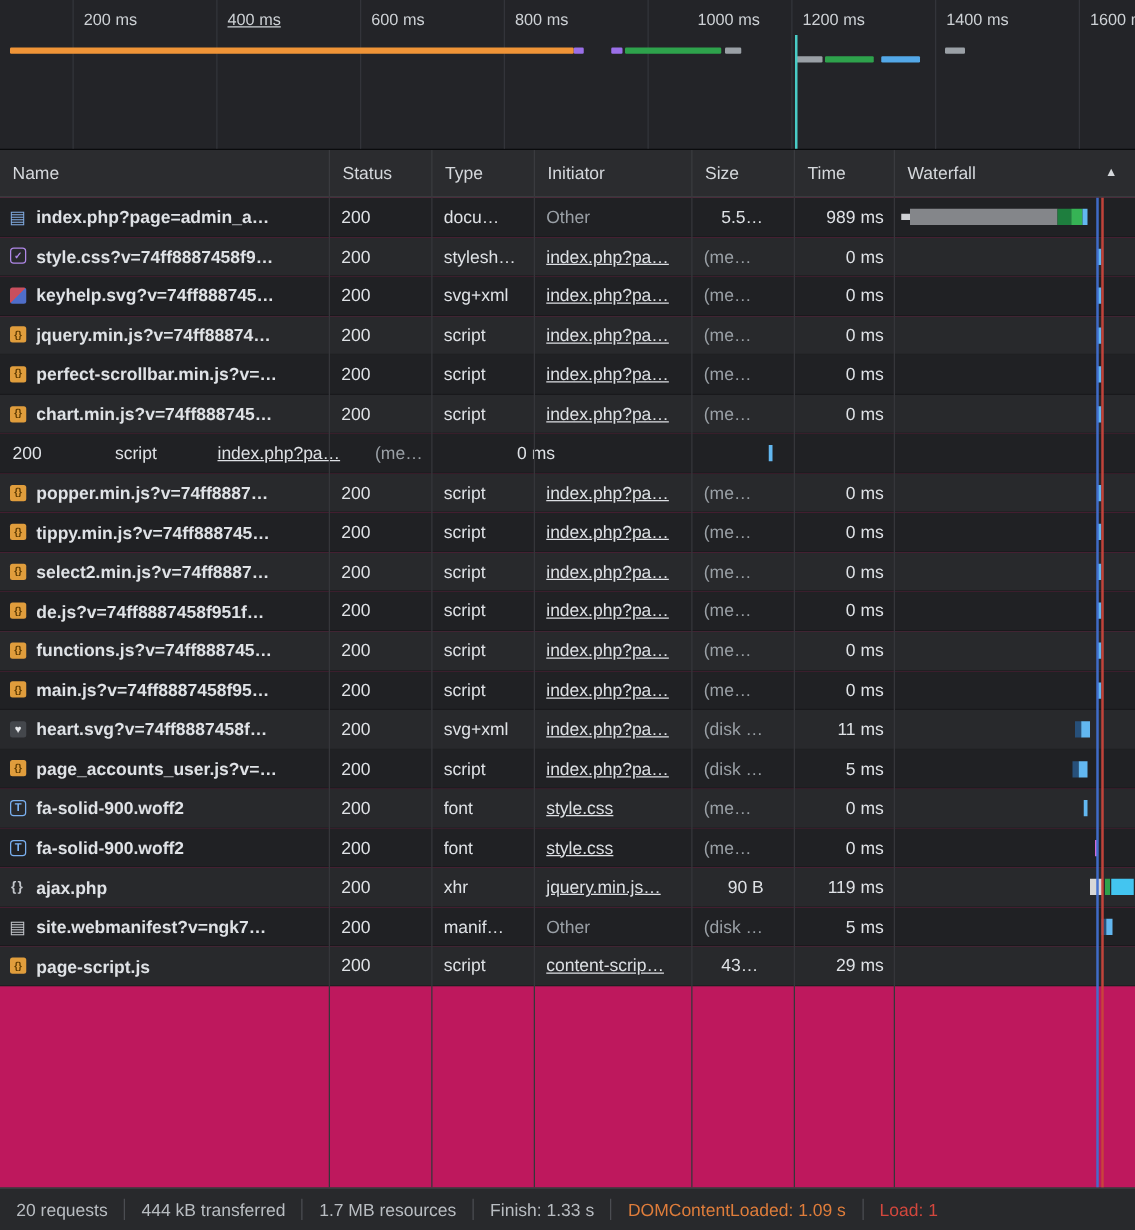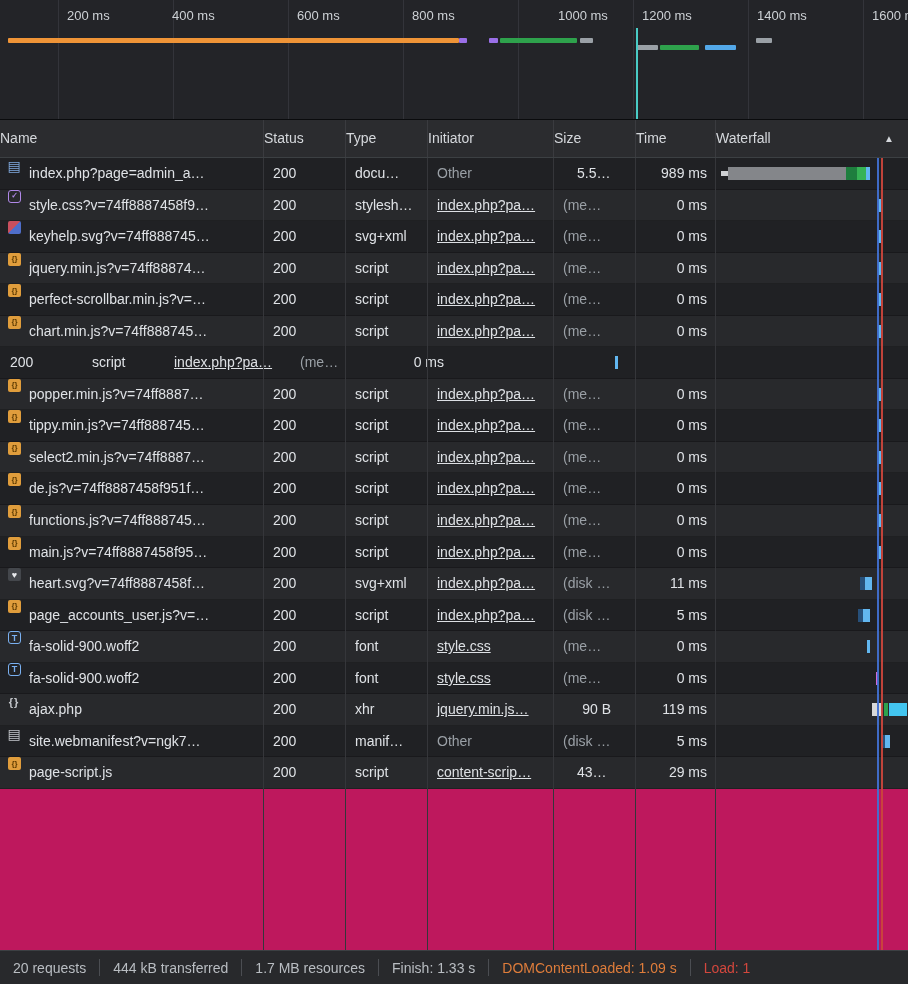--- a/index.html
+++ b/index.html
@@ -8,36 +8,36 @@
 
   
   #overview{position:relative;height:120px;background:#232428;border-bottom:1px solid #0a0b0d;box-sizing:border-box;}
   .ov-grid{position:absolute;top:0;bottom:0;width:1px;background:#33343a;}
   .ov-label{position:absolute;top:8px;font-size:13px;color:#cdd1d5;white-space:nowrap;}
   .ov-bar{position:absolute;height:5px;border-radius:1px;}
   .ov-marker{position:absolute;top:28px;bottom:0;width:2px;}
 
   
   #header{display:flex;height:38px;background:#2b2c2f;border-bottom:1px solid #3c4043;box-sizing:border-box;}
-  .hcell{box-sizing:border-box;line-height:37px;font-size:14px;color:#d5d8dc;
+  .hcell{box-sizing:border-box;line-height:37px;padding-left:10px;font-size:14px;color:#d5d8dc;
          border-left:1px solid #3a3b3f;white-space:nowrap;overflow:hidden;cursor:pointer;position:relative;}
   .hcell:first-child{border-left:none;}
   .w0{width:263px}.w1{width:82px}.w2{width:82px}.w3{width:126px}.w4{width:82px}.w5{width:80px}.w6{width:193px}
   .sort{position:absolute;right:14px;top:0;line-height:37px;font-size:10px;color:#d5d8dc;}
 
   
   #body{position:relative;height:792px;overflow:hidden;}
   .colsep{position:absolute;top:0;height:100%;width:1px;background:#35363a;z-index:2;}
   .marker-line{position:absolute;top:0;height:100%;width:2px;z-index:3;opacity:.95;}
 
   .row{display:flex;height:31.55px;box-sizing:border-box;font-size:14px;border-bottom:1px solid rgba(0,0,0,.22);}
   .row.odd{background:#202124;}
   .row.even{background:#28292c;}
   .cell{box-sizing:border-box;overflow:hidden;white-space:nowrap;text-overflow:ellipsis;line-height:30px;}
-  .c-name{width:263px;display:flex;align-items:flex-start;padding-left:6px;}
+  .c-name{width:263px;display:flex;align-items:center;padding-left:6px;font-weight:bold;}
   .c-status{width:82px;padding-left:10px;}
   .c-type{width:82px;padding-left:10px;}
   .c-init{width:126px;padding-left:10px;}
   .c-size{width:82px;padding:0 24px;text-align:right;}
   .c-size.left{text-align:left;padding-left:10px;}
   .c-time{width:80px;padding-right:8px;text-align:right;}
   .c-wf{width:193px;position:relative;}
   .dim{color:#9aa0a6;}
   .init-link{color:#dde0e4;text-decoration:underline;cursor:pointer;}
   .nm{overflow:hidden;text-overflow:ellipsis;white-space:nowrap;}
@@ -69,21 +69,21 @@
 </style>
 </head>
 <body>
 
 <div id="app">
 
   <div id="overview">
       <div class="ov-grid" style="left: 58px;"></div>
       <div class="ov-label" style="left: 67px;">200 ms</div>
       <div class="ov-grid" style="left: 173px;"></div>
-      <div class="ov-label" style="left: 172px;">400 ms</div>
+      <div class="ov-label" style="left: 182px; text-decoration: underline;">400 ms</div>
       <div class="ov-grid" style="left: 288px;"></div>
       <div class="ov-label" style="left: 297px;">600 ms</div>
       <div class="ov-grid" style="left: 403px;"></div>
       <div class="ov-label" style="left: 412px;">800 ms</div>
       <div class="ov-grid" style="left: 518px;"></div>
       <div class="ov-label" style="left: 558px;">1000 ms</div>
       <div class="ov-grid" style="left: 633px;"></div>
       <div class="ov-label" style="left: 642px;">1200 ms</div>
       <div class="ov-grid" style="left: 748px;"></div>
       <div class="ov-label" style="left: 757px;">1400 ms</div>

